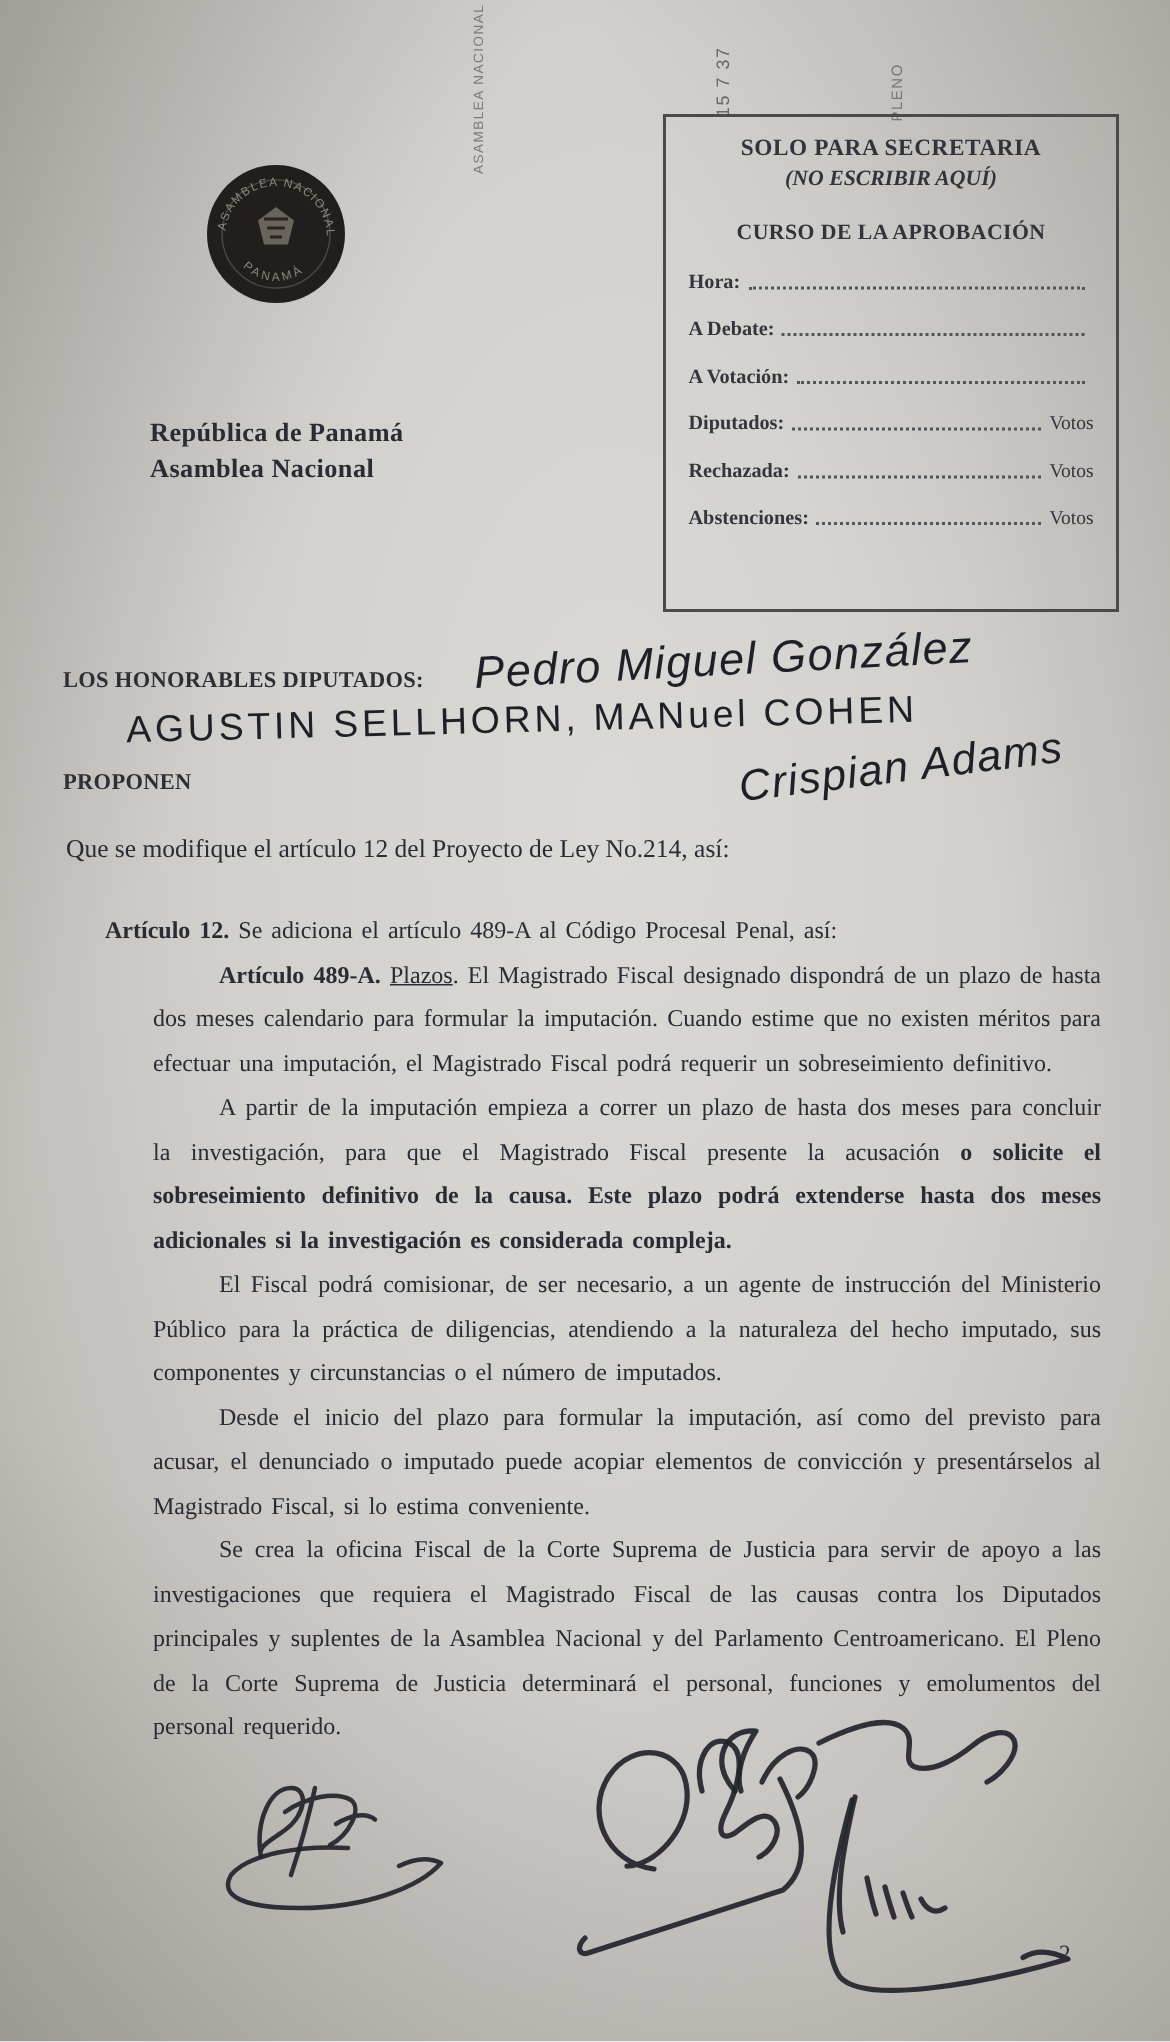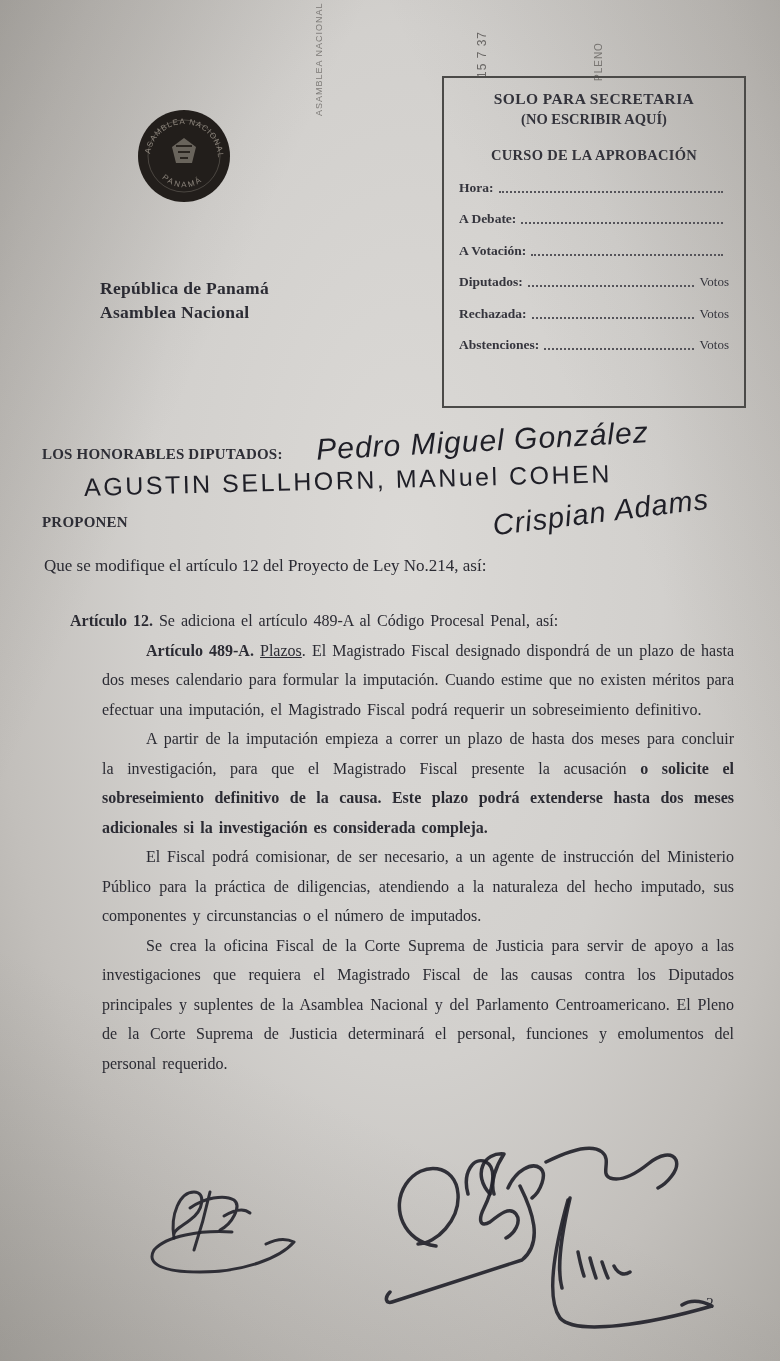--- a/index.html
+++ b/index.html
@@ -26,21 +26,21 @@
     color:rgba(72,70,66,0.62);
     letter-spacing:1px;
   }
   
   .secbox{
     position:absolute;left:442px;top:76px;width:304px;height:332px;
     border:2px solid #4b4a48;box-sizing:border-box;
     padding:12px 15px 0 15px;
   }
   .secbox .t1{text-align:center;font-weight:bold;font-size:15.5px;letter-spacing:.4px;color:#33333b;}
-  .secbox .t2{text-align:center;font-weight:bold;font-size:14.5px;margin-top:3px;color:#33333b;}
+  .secbox .t2{text-align:center;font-weight:bold;font-size:14.5px;margin-top:3px;color:#33333b;font-style:italic;}
   .secbox .sub{text-align:center;font-weight:bold;font-size:14.5px;margin-top:19px;letter-spacing:.3px;color:#33333b;}
   .rows{margin-top:13px;}
   .frow{display:flex;align-items:flex-end;margin-top:15.5px;font-size:13.5px;}
   .frow .lbl{font-weight:bold;color:#35353d;white-space:nowrap;}
   .frow .dots{flex:1;border-bottom:2px dotted #55545a;margin:0 2px 3px 5px;height:2px;}
   .frow .suf{margin-left:4px;font-size:13px;color:#35353d;white-space:nowrap;}
   
   .orgname{position:absolute;left:100px;top:276px;font-weight:bold;font-size:17.5px;line-height:24px;letter-spacing:.3px;color:#2b2b33;}
   
   .printbold{font-weight:bold;font-size:15px;letter-spacing:.2px;color:#2e2e36;white-space:nowrap;}
@@ -137,20 +137,21 @@
   <div class="hand" style="left:84px;top:466px;font-size:25px;letter-spacing:2.5px;transform:rotate(-1.5deg);">AGUSTIN SELLHORN, MANuel COHEN</div>
   <div class="abs printbold" style="left:42px;top:514px;">PROPONEN</div>
   <div class="abs" style="left:44px;top:556px;font-size:17px;white-space:nowrap;">Que se modifique el artículo 12 del Proyecto de Ley No.214, así:</div>
   <div class="hand hw-cursive" style="left:492px;top:496px;font-size:29px;letter-spacing:1px;transform:rotate(-7deg);">Crispian Adams</div>
 
   <div class="bodytext">
     <p class="heading"><span class="b">Artículo 12.</span><span> Se adiciona el artículo 489-A al Código Procesal Penal, así:</span></p>
     <p><span class="b">Artículo 489-A. </span><span class="u">Plazos</span><span>. El Magistrado Fiscal designado dispondrá de un plazo de hasta dos meses calendario para formular la imputación. Cuando estime que no existen méritos para efectuar una imputación, el Magistrado Fiscal podrá requerir un sobreseimiento definitivo.</span></p>
     <p><span>A partir de la imputación empieza a correr un plazo de hasta dos meses para concluir la investigación, para que el Magistrado Fiscal presente la acusación </span><span class="b">o solicite el sobreseimiento definitivo de la causa.  Este plazo podrá extenderse hasta dos meses adicionales si la investigación es considerada compleja.</span></p>
     <p>El Fiscal podrá comisionar, de ser necesario, a un agente de instrucción del Ministerio Público para la práctica de diligencias, atendiendo a la naturaleza del hecho imputado, sus componentes y circunstancias o el número de imputados.</p>
+    <p>Desde el inicio del plazo para formular la imputación, así como del previsto para acusar, el denunciado o imputado puede acopiar elementos de convicción y presentárselos al Magistrado Fiscal, si lo estima conveniente.</p>
     <p>Se crea la oficina Fiscal de la Corte Suprema de Justicia para servir de apoyo a las investigaciones que requiera el Magistrado Fiscal de las causas contra los Diputados principales y suplentes de la Asamblea Nacional y del Parlamento Centroamericano. El Pleno de la Corte Suprema de Justicia determinará el personal, funciones y emolumentos del personal requerido.</p>
   </div>
 
   <svg class="abs sig" style="left:140px;top:1180px;" width="180" height="100" viewBox="0 0 180 100">
     <path stroke-width="3" d="M34,58 C30,34 40,12 54,12 C66,12 64,30 50,40 C42,46 34,50 34,54 M50,28 C64,18 84,14 94,20 C102,26 92,44 80,50 M70,12 C66,30 60,52 54,70 M84,36 C94,30 104,28 110,33"></path>
     <path stroke-width="3" d="M14,70 C6,84 22,92 60,92 C104,92 140,78 154,62 C146,58 136,59 126,64 M14,70 C26,56 60,50 92,52"></path>
   </svg>
 
   <svg class="abs sig" style="left:370px;top:1150px;" width="210" height="170" viewBox="0 0 210 170">
     <path stroke-width="3.5" d="M66,96 C34,92 20,58 36,34 C52,10 86,14 88,44 C90,70 66,94 48,94 M98,44 C92,22 104,6 116,12 C128,18 122,42 114,58 C108,70 110,78 120,72 C130,64 140,56 146,64 C152,72 144,84 136,88 M150,36 C162,60 174,92 152,110 L22,152 C16,154 14,148 20,142"></path>

